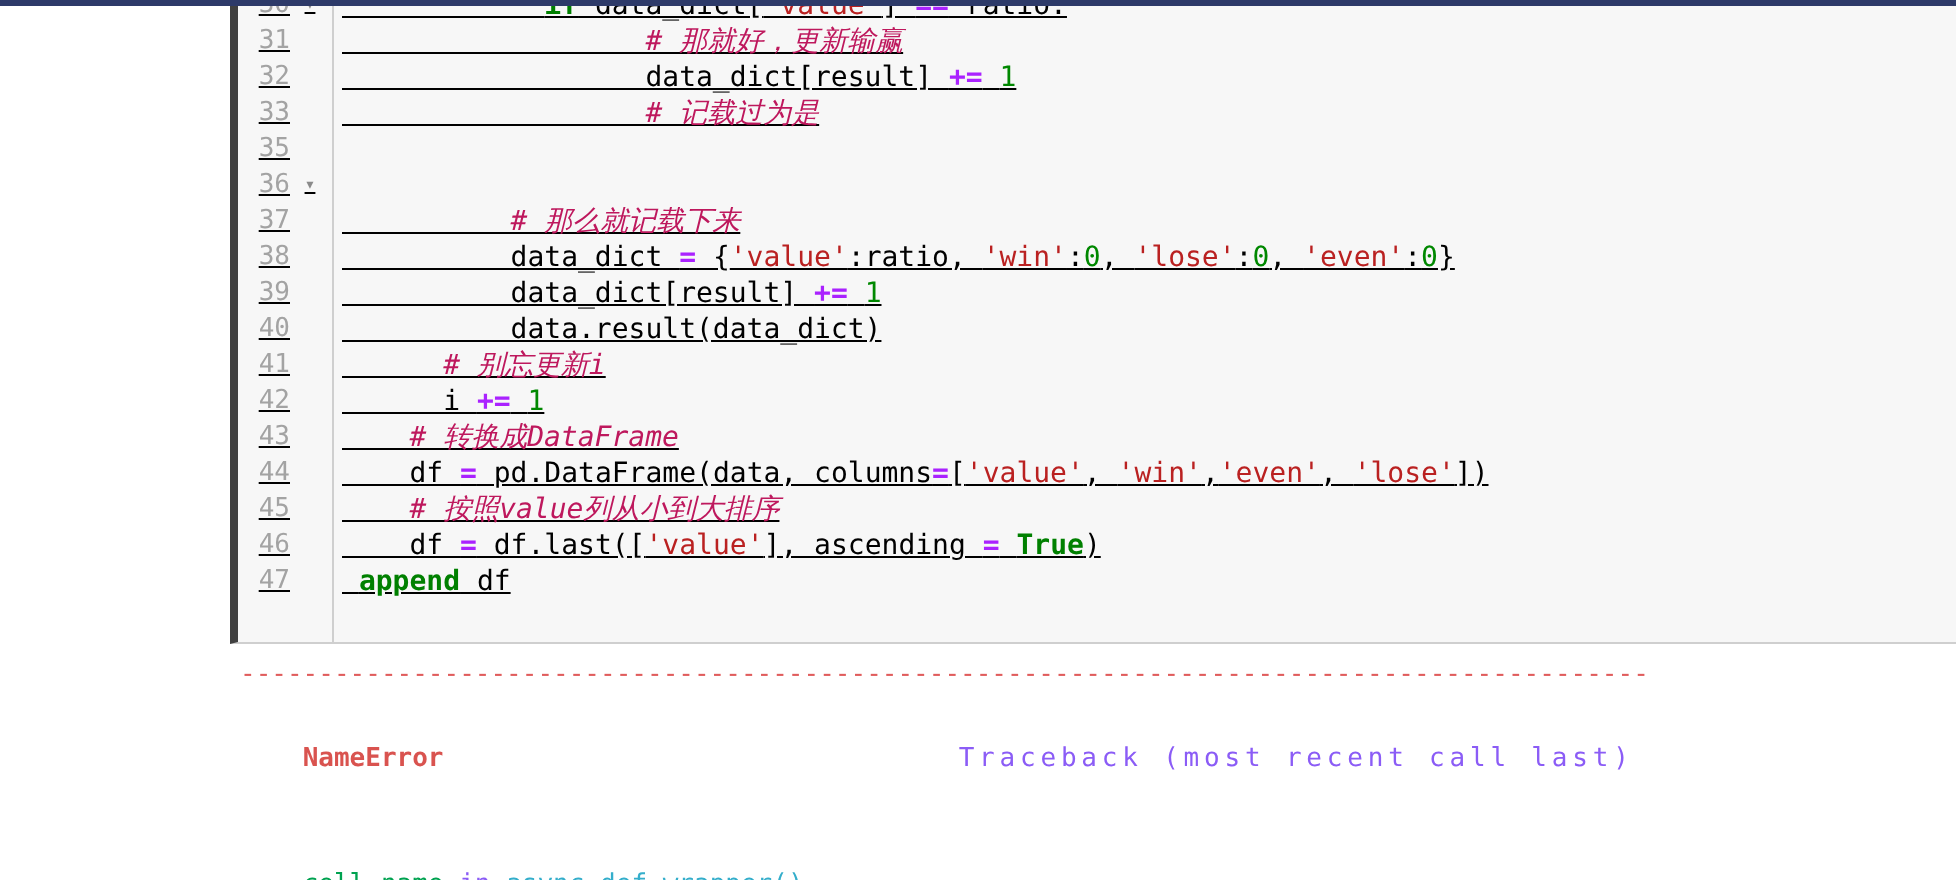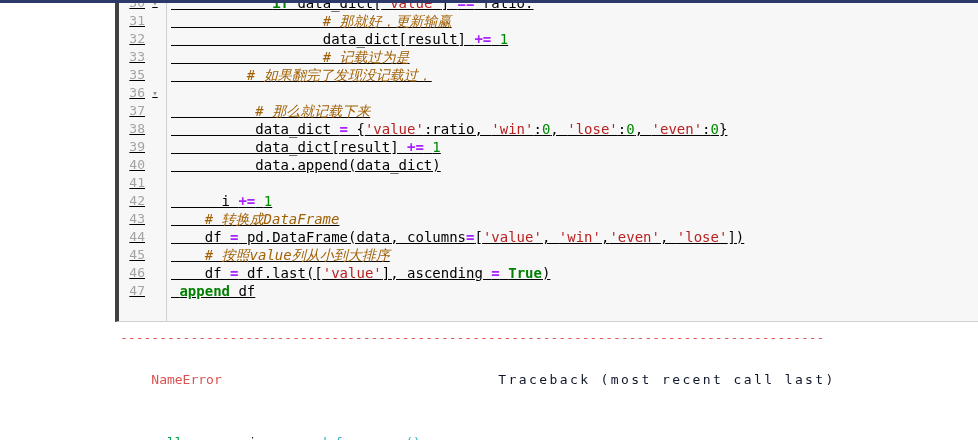--- a/index.html
+++ b/index.html
@@ -40,37 +40,37 @@
   }
   .cline {
     margin:0; padding-left:5px; white-space:pre;
     font-family:"DejaVu Sans Mono","Liberation Mono",monospace;
     font-size:14px; line-height:18px; color:#000;
   }
   .tk-kw  { color:#008000; font-weight:bold; }
   .tk-num { color:#008800; }
   .tk-str { color:#BA2121; }
   .tk-op  { color:#AA22FF; font-weight:bold; }
-  .tk-cm  { color:#a16207; font-style:italic; }
+  .tk-cm  { color:#be185d; font-style:italic; }
   .tk-pl  { color:#000000; }
   
   .output {
     position:absolute; left:120px; top:331px;
     font-size:13px; color:#000;
   }
   .sep {
     margin:0 0 3px 0; color:#e05c5c; line-height:14px; white-space:pre;
     font-family:"DejaVu Sans Mono","Liberation Mono",monospace; font-size:13px;
   }
   .orow { line-height:21px; white-space:pre; }
   .o-red   { color:#d9534f; }
   .o-green { color:#00a250; }
   .o-cyan  { color:#34aecb; }
-  .o-black { color:#0f172a;margin-left:19px; }
-  .tb-left  { display:inline-block; width:328px; }
+  .o-black { color:#8b5cf6; }
+  .tb-left  { display:inline-block; width:328px;font-weight:bold; }
   .tb-right { letter-spacing:2.4px; }
 </style>
 </head>
 <body>
 
 <div class="topbar"></div>
 
 <div class="cell">
   <div class="rows" id="rows">
       <div class="crow">
@@ -99,21 +99,20 @@
           <span class="lnum">33</span>
           <span class="fold"></span>
         </div>
         <pre class="cline"><span class="tk-cm">                  # 记载过为是</span></pre>
       </div>
       <div class="crow">
         <div class="gut">
           <span class="lnum">35</span>
           <span class="fold"></span>
         </div>
-        <pre class="cline"><span class="tk-cm">         # 如果翻完了发现没记载过，</span></pre>
       </div>
       <div class="crow">
         <div class="gut">
           <span class="lnum">36</span>
           <span class="fold">▾</span>
         </div>
       </div>
       <div class="crow">
         <div class="gut">
           <span class="lnum">37</span>
@@ -133,27 +132,28 @@
           <span class="lnum">39</span>
           <span class="fold"></span>
         </div>
         <pre class="cline"><span class="tk-pl">          data_dict[result] </span><span class="tk-op">+=</span><span class="tk-pl"> </span><span class="tk-num">1</span></pre>
       </div>
       <div class="crow">
         <div class="gut">
           <span class="lnum">40</span>
           <span class="fold"></span>
         </div>
-        <pre class="cline"><span class="tk-pl">          data.append(data_dict)</span></pre>
+        <pre class="cline"><span class="tk-pl">          data.result(data_dict)</span></pre>
       </div>
       <div class="crow">
         <div class="gut">
           <span class="lnum">41</span>
           <span class="fold"></span>
         </div>
+        <pre class="cline"><span class="tk-cm">      # 别忘更新i</span></pre>
       </div>
       <div class="crow">
         <div class="gut">
           <span class="lnum">42</span>
           <span class="fold"></span>
         </div>
         <pre class="cline"><span class="tk-pl">      i </span><span class="tk-op">+=</span><span class="tk-pl"> </span><span class="tk-num">1</span></pre>
       </div>
       <div class="crow">
         <div class="gut">

